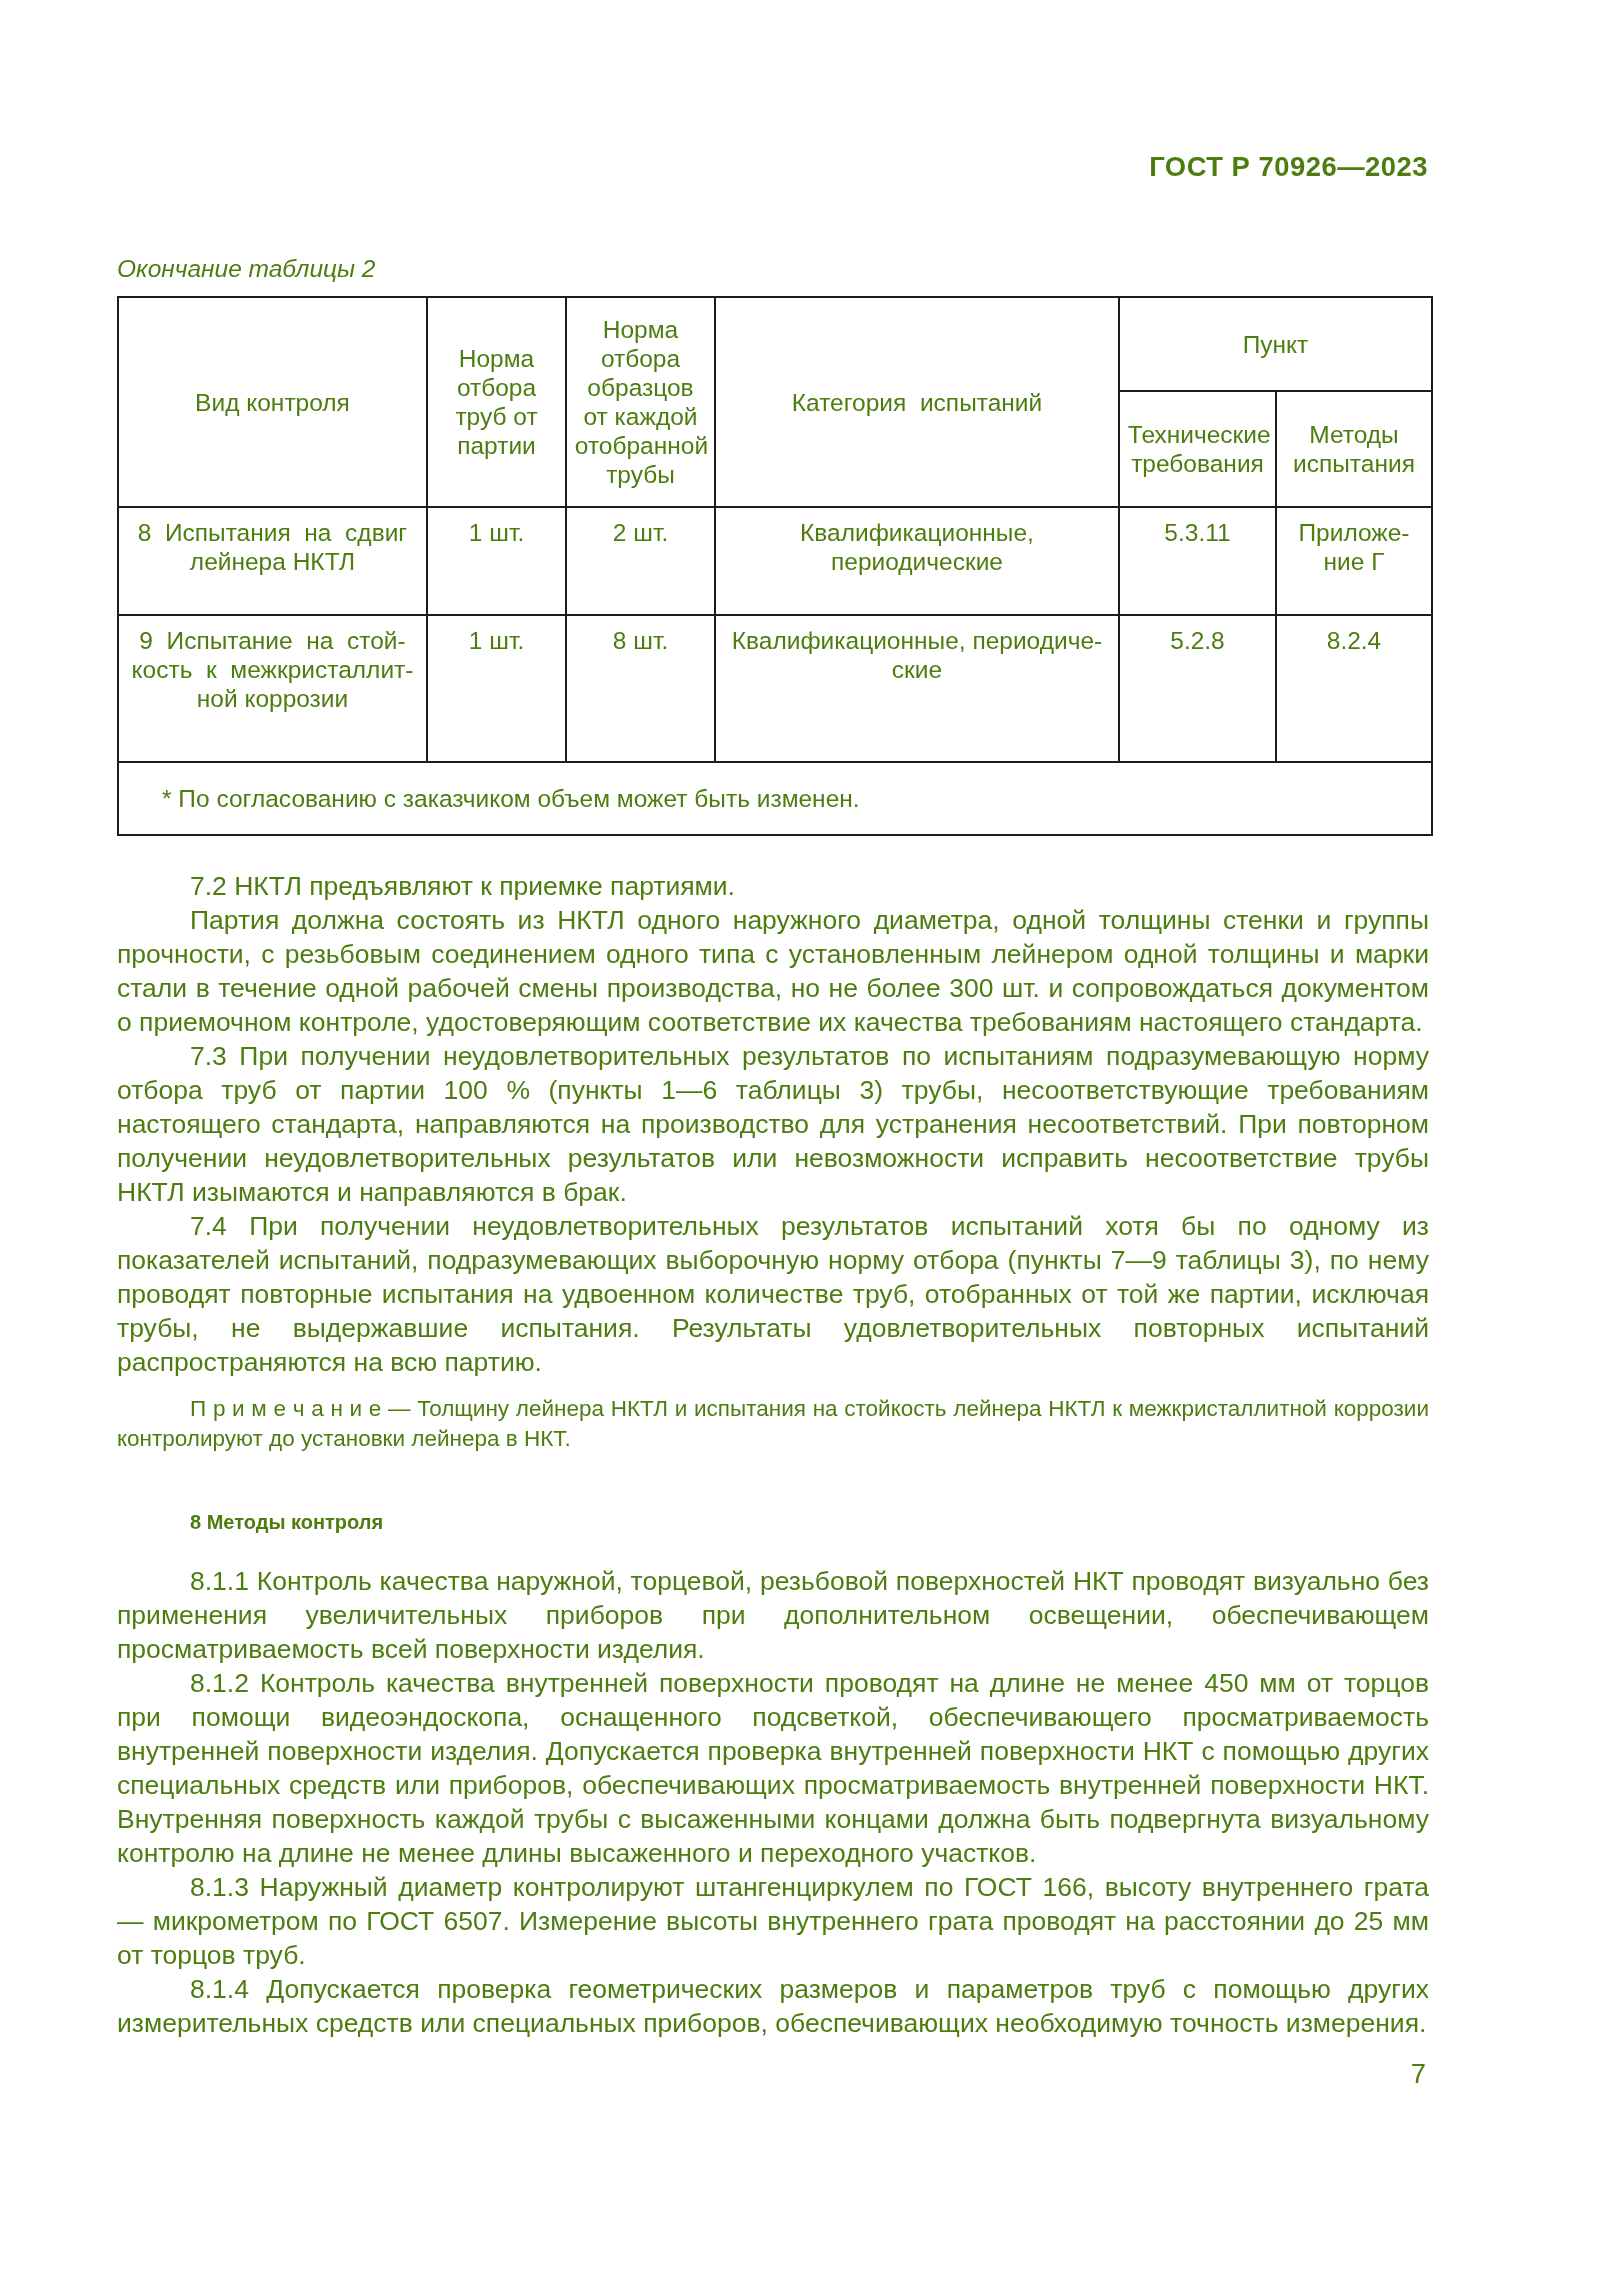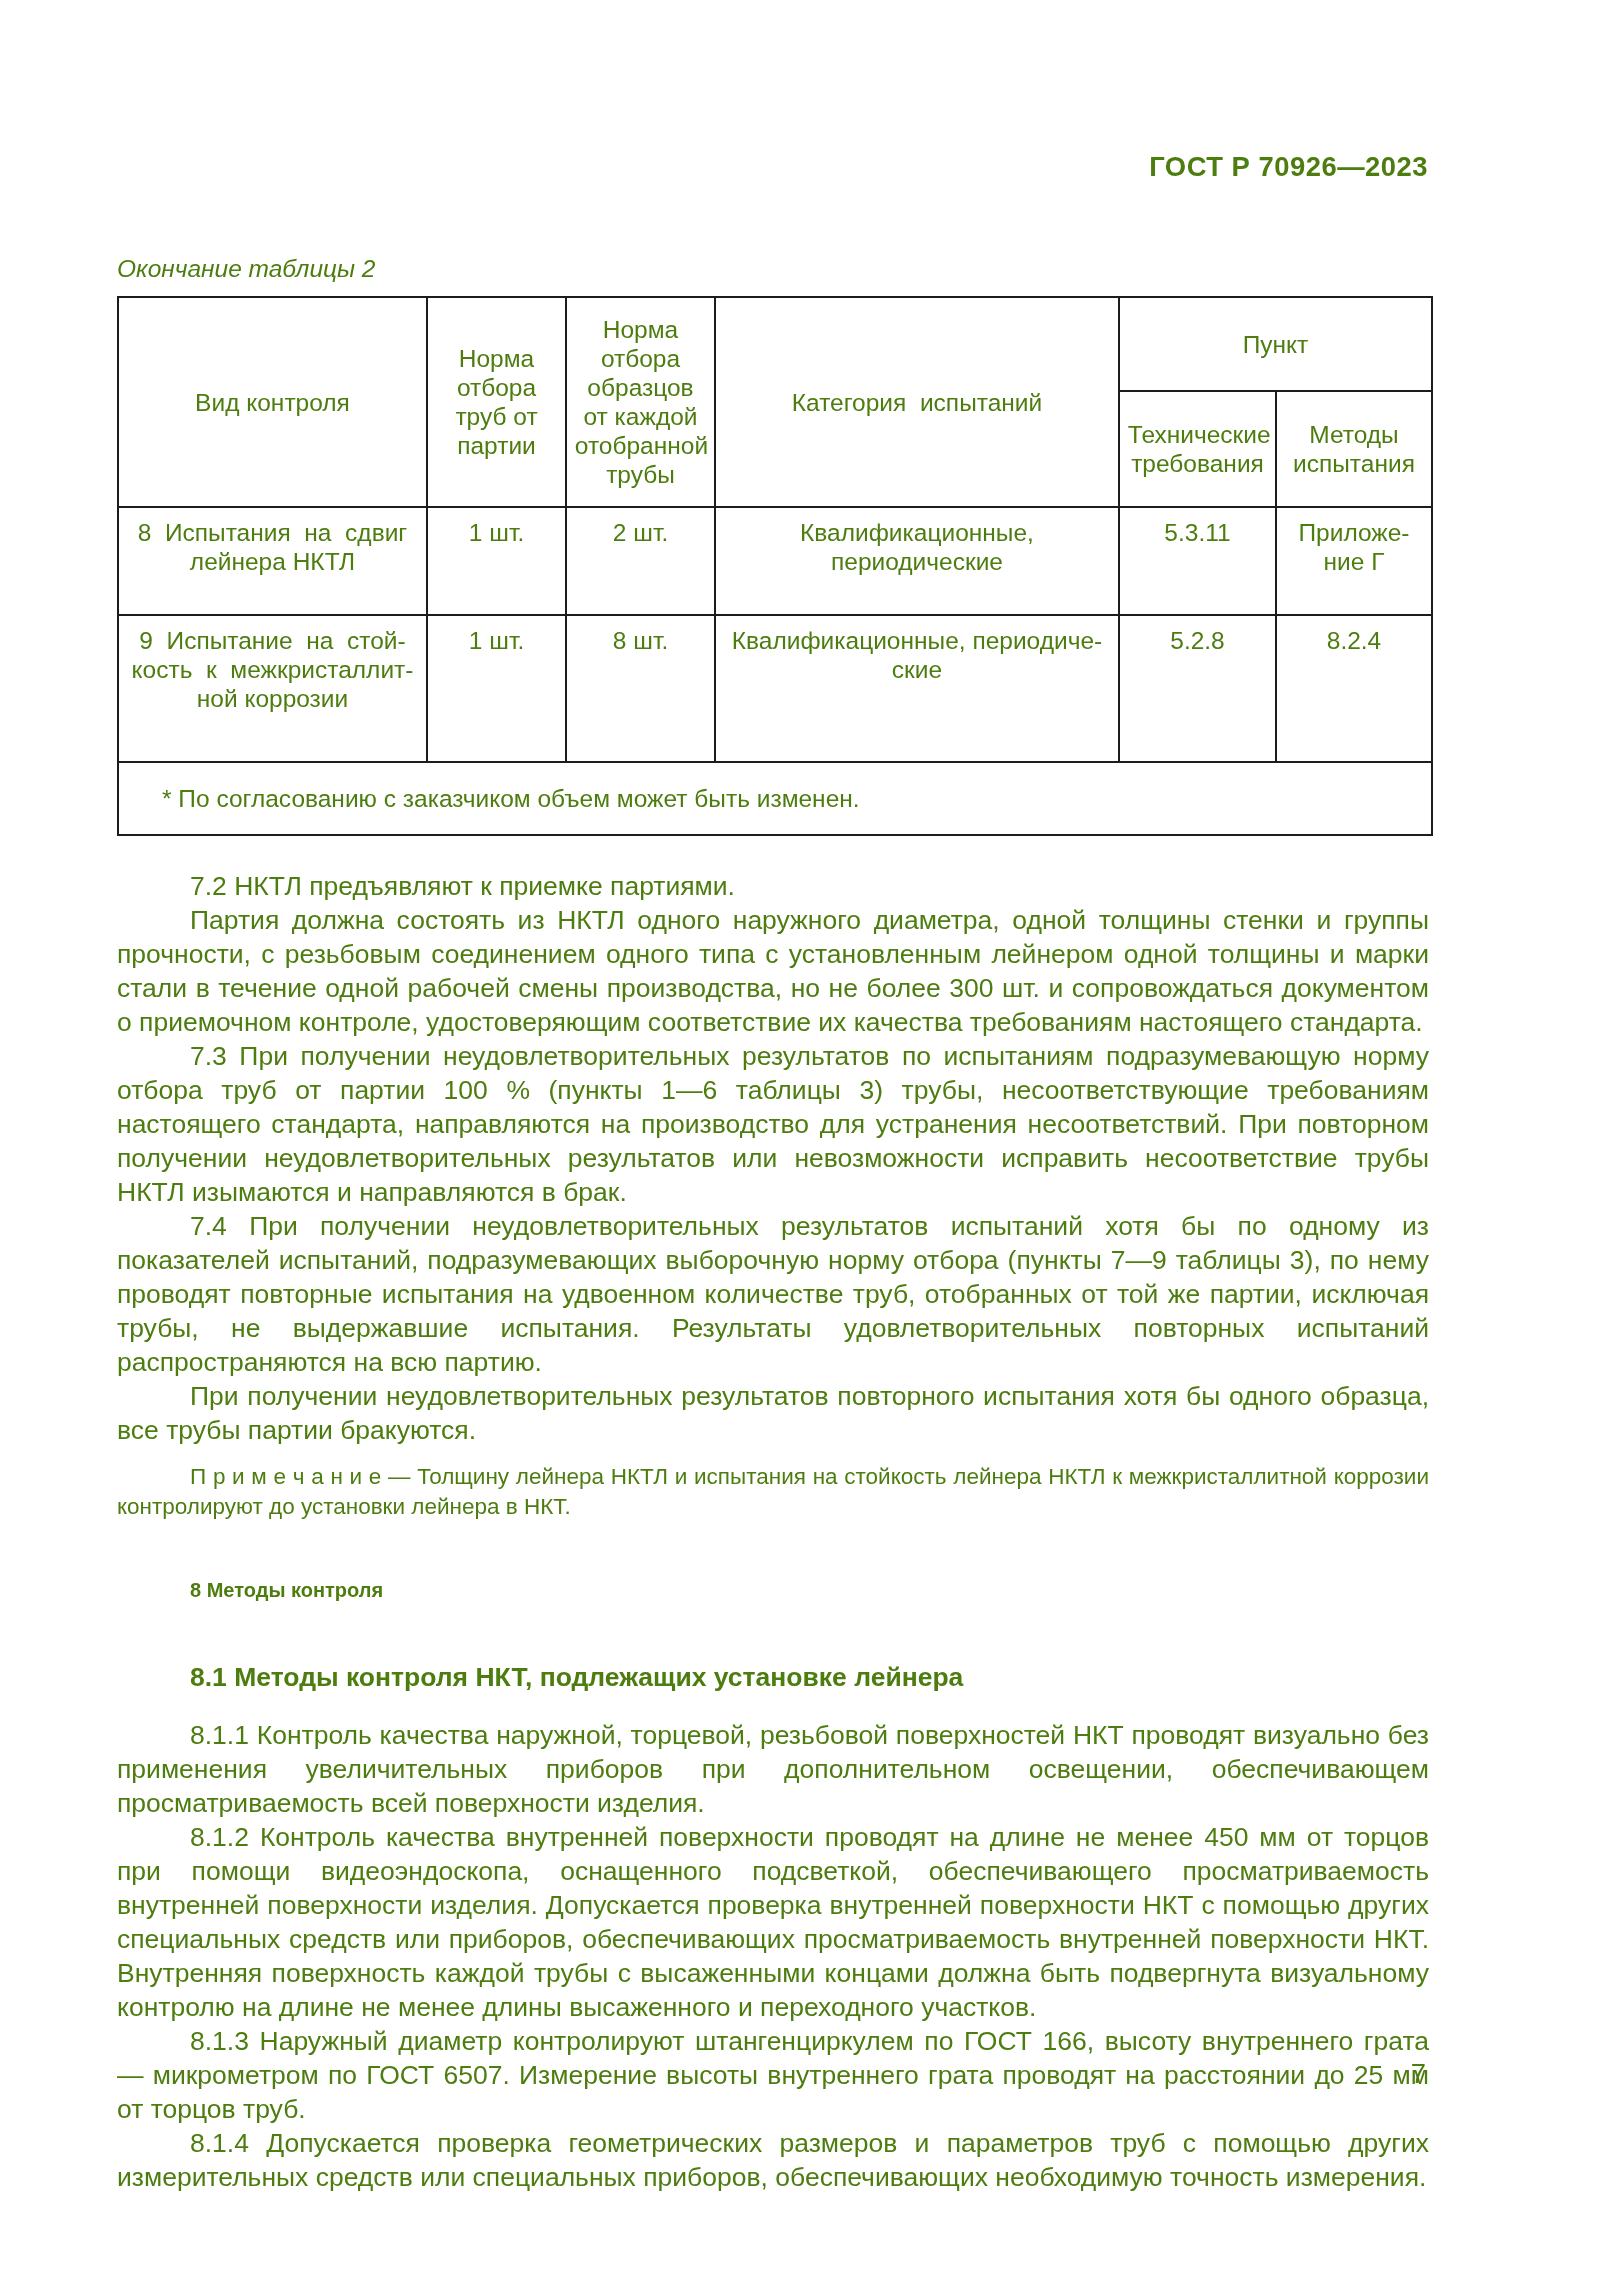--- a/index.html
+++ b/index.html
@@ -129,26 +129,24 @@
         <td colspan="6">* По согласованию с заказчиком объем может быть изменен.</td>
       </tr>
     </tbody>
   </table>
 
   <div class="bodytext">
     <p class="first">7.2 НКТЛ предъявляют к приемке партиями.</p>
     <p>Партия должна состоять из НКТЛ одного наружного диаметра, одной толщины стенки и группы прочности, с резьбовым соединением одного типа с установленным лейнером одной толщины и марки стали в течение одной рабочей смены производства, но не более 300 шт. и сопровождаться документом о приемочном  контроле,  удостоверяющим соответствие их качества требованиям настоящего стандарта.</p>
     <p>7.3 При получении неудовлетворительных результатов по испытаниям подразумевающую норму отбора труб от партии 100 % (пункты 1—6 таблицы 3) трубы, несоответствующие требованиям настоящего стандарта, направляются на производство для устранения несоответствий. При повторном получении неудовлетворительных результатов или невозможности исправить несоответствие трубы НКТЛ изымаются и направляются в брак.</p>
     <p>7.4 При получении неудовлетворительных результатов испытаний хотя бы по одному из показателей испытаний, подразумевающих выборочную норму отбора (пункты 7—9 таблицы 3), по нему проводят повторные испытания на удвоенном количестве труб, отобранных от той же партии, исключая трубы, не выдержавшие испытания. Результаты удовлетворительных повторных испытаний распространяются на всю партию.</p>
-    <p>При получении неудовлетворительных результатов повторного испытания хотя бы одного образца, все трубы партии бракуются.</p>
     <p class="note">П р и м е ч а н и е  — Толщину лейнера НКТЛ и испытания на стойкость лейнера НКТЛ к межкристаллитной коррозии контролируют до установки лейнера в НКТ.</p>
   </div>
 
   <div class="section-heading">8 Методы контроля</div>
-  <div class="sub-heading">8.1 Методы контроля НКТ, подлежащих установке лейнера</div>
 
   <div class="bodytext sec8">
     <p class="first">8.1.1 Контроль качества наружной, торцевой, резьбовой поверхностей НКТ проводят визуально без применения увеличительных приборов при дополнительном освещении, обеспечивающем просматриваемость всей поверхности изделия.</p>
     <p>8.1.2 Контроль качества внутренней поверхности проводят на длине не менее 450 мм от торцов при помощи видеоэндоскопа, оснащенного подсветкой, обеспечивающего просматриваемость внутренней поверхности изделия. Допускается проверка внутренней поверхности НКТ с помощью других специальных средств или приборов, обеспечивающих просматриваемость внутренней поверхности НКТ. Внутренняя поверхность каждой трубы с высаженными концами должна быть подвергнута визуальному контролю на длине не менее длины высаженного и переходного участков.</p>
     <p>8.1.3 Наружный диаметр контролируют штангенциркулем по ГОСТ 166, высоту внутреннего грата — микрометром по ГОСТ 6507. Измерение высоты внутреннего грата проводят на расстоянии до 25 мм от торцов труб.</p>
     <p>8.1.4 Допускается проверка геометрических размеров и параметров труб с помощью других измерительных средств или специальных приборов, обеспечивающих необходимую точность измерения.</p>
   </div>
 
   <div class="page-number">7</div>
 

